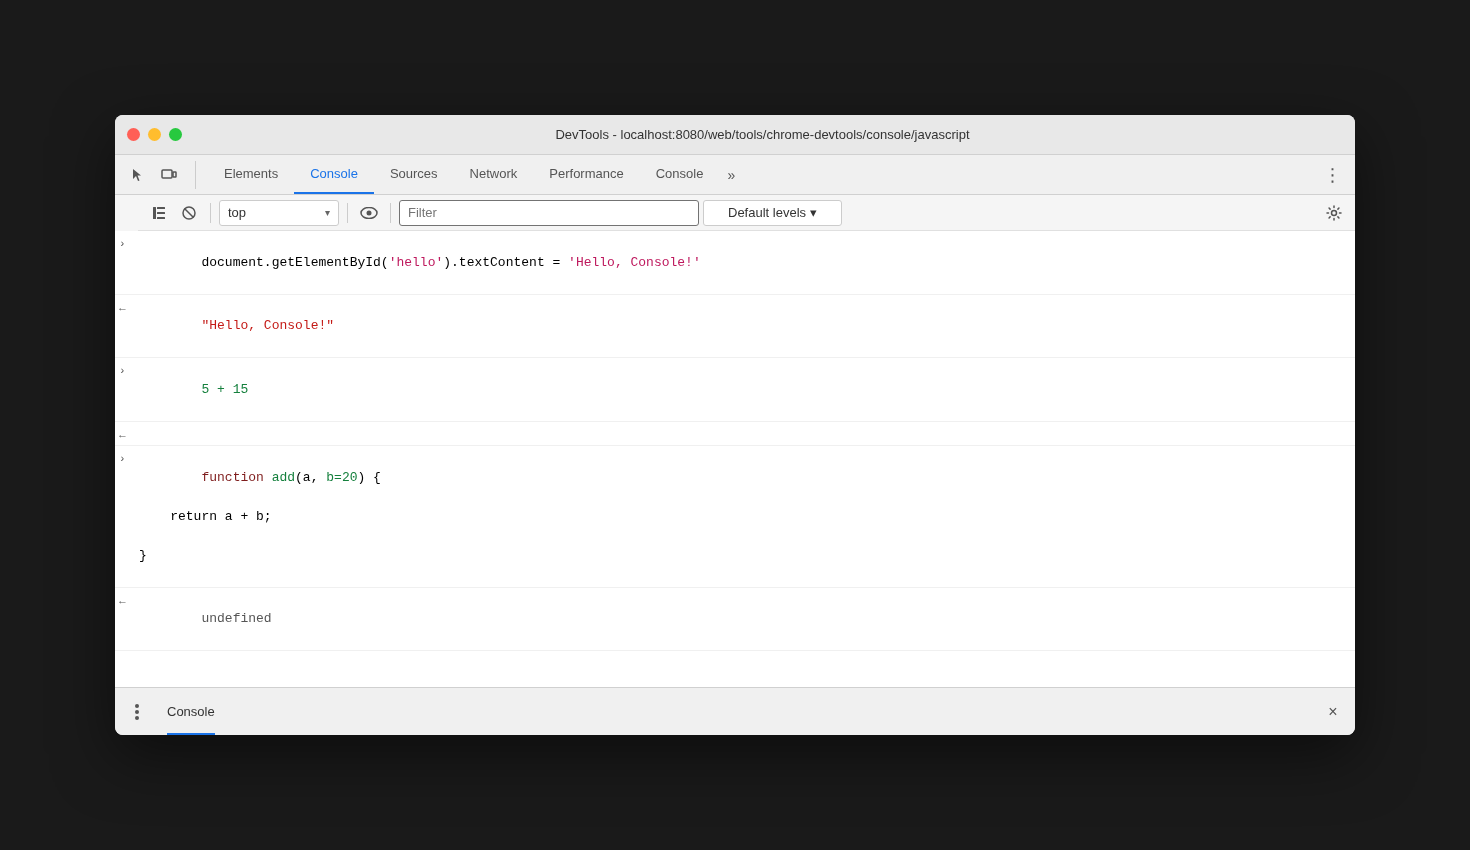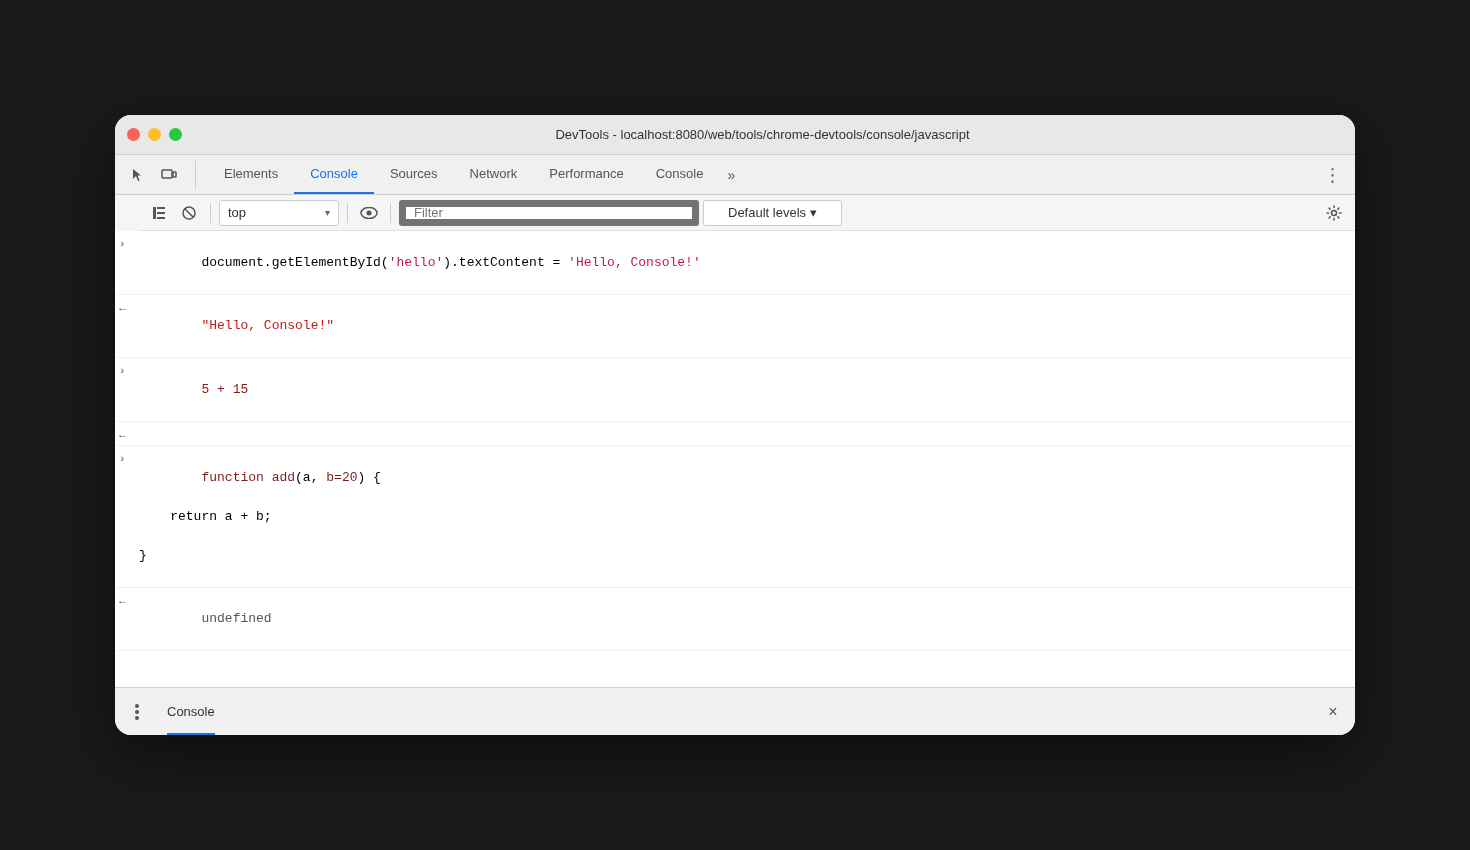--- a/index.html
+++ b/index.html
@@ -15,21 +15,21 @@
       align-items: center;
       width: 1470px;
       height: 850px;
       font-family: -apple-system, BlinkMacSystemFont, 'Segoe UI', sans-serif;
     }
 
     .devtools-window {
       width: 1240px;
       height: 620px;
       background: #f5f5f5;
-      border-radius: 16px;
+      border-radius: 8px;
       box-shadow: 0 20px 60px rgba(0,0,0,0.5);
       overflow: hidden;
       display: flex;
       flex-direction: column;
     }
 
     
     .title-bar {
       background: #e8e8e8;
       height: 40px;
@@ -204,21 +204,21 @@
       align-items: center;
       justify-content: center;
       cursor: pointer;
       color: #555;
       font-size: 14px;
     }
 
     .filter-input {
       flex: 1;
       height: 26px;
-      border: 7px solid #737373;
+      border: 1px solid #737373;
       border-radius: 3px;
       padding: 0 8px;
       font-size: 13px;
       color: #333;
       background: white;
       outline: none;
       max-width: 300px;
     }
 
     .levels-selector {
@@ -284,21 +284,21 @@
 
     .entry-content {
       flex: 1;
       white-space: pre-wrap;
       word-break: break-all;
     }
 
     .code-purple { color: #7f1d1d; }
     .code-red { color: #be185d; }
     .code-black { color: #000; }
-    .code-dark-blue { color: #7f1d1d; }
+    .code-dark-blue { color: #15803d; }
 
     .output-value { color: #1a1aa6; }
     .output-string { color: #c41a16; }
     .output-undefined { color: #555; font-style: normal; }
 
     
     .bottom-drawer {
       background: #f0f0f0;
       height: 48px;
       display: flex;

